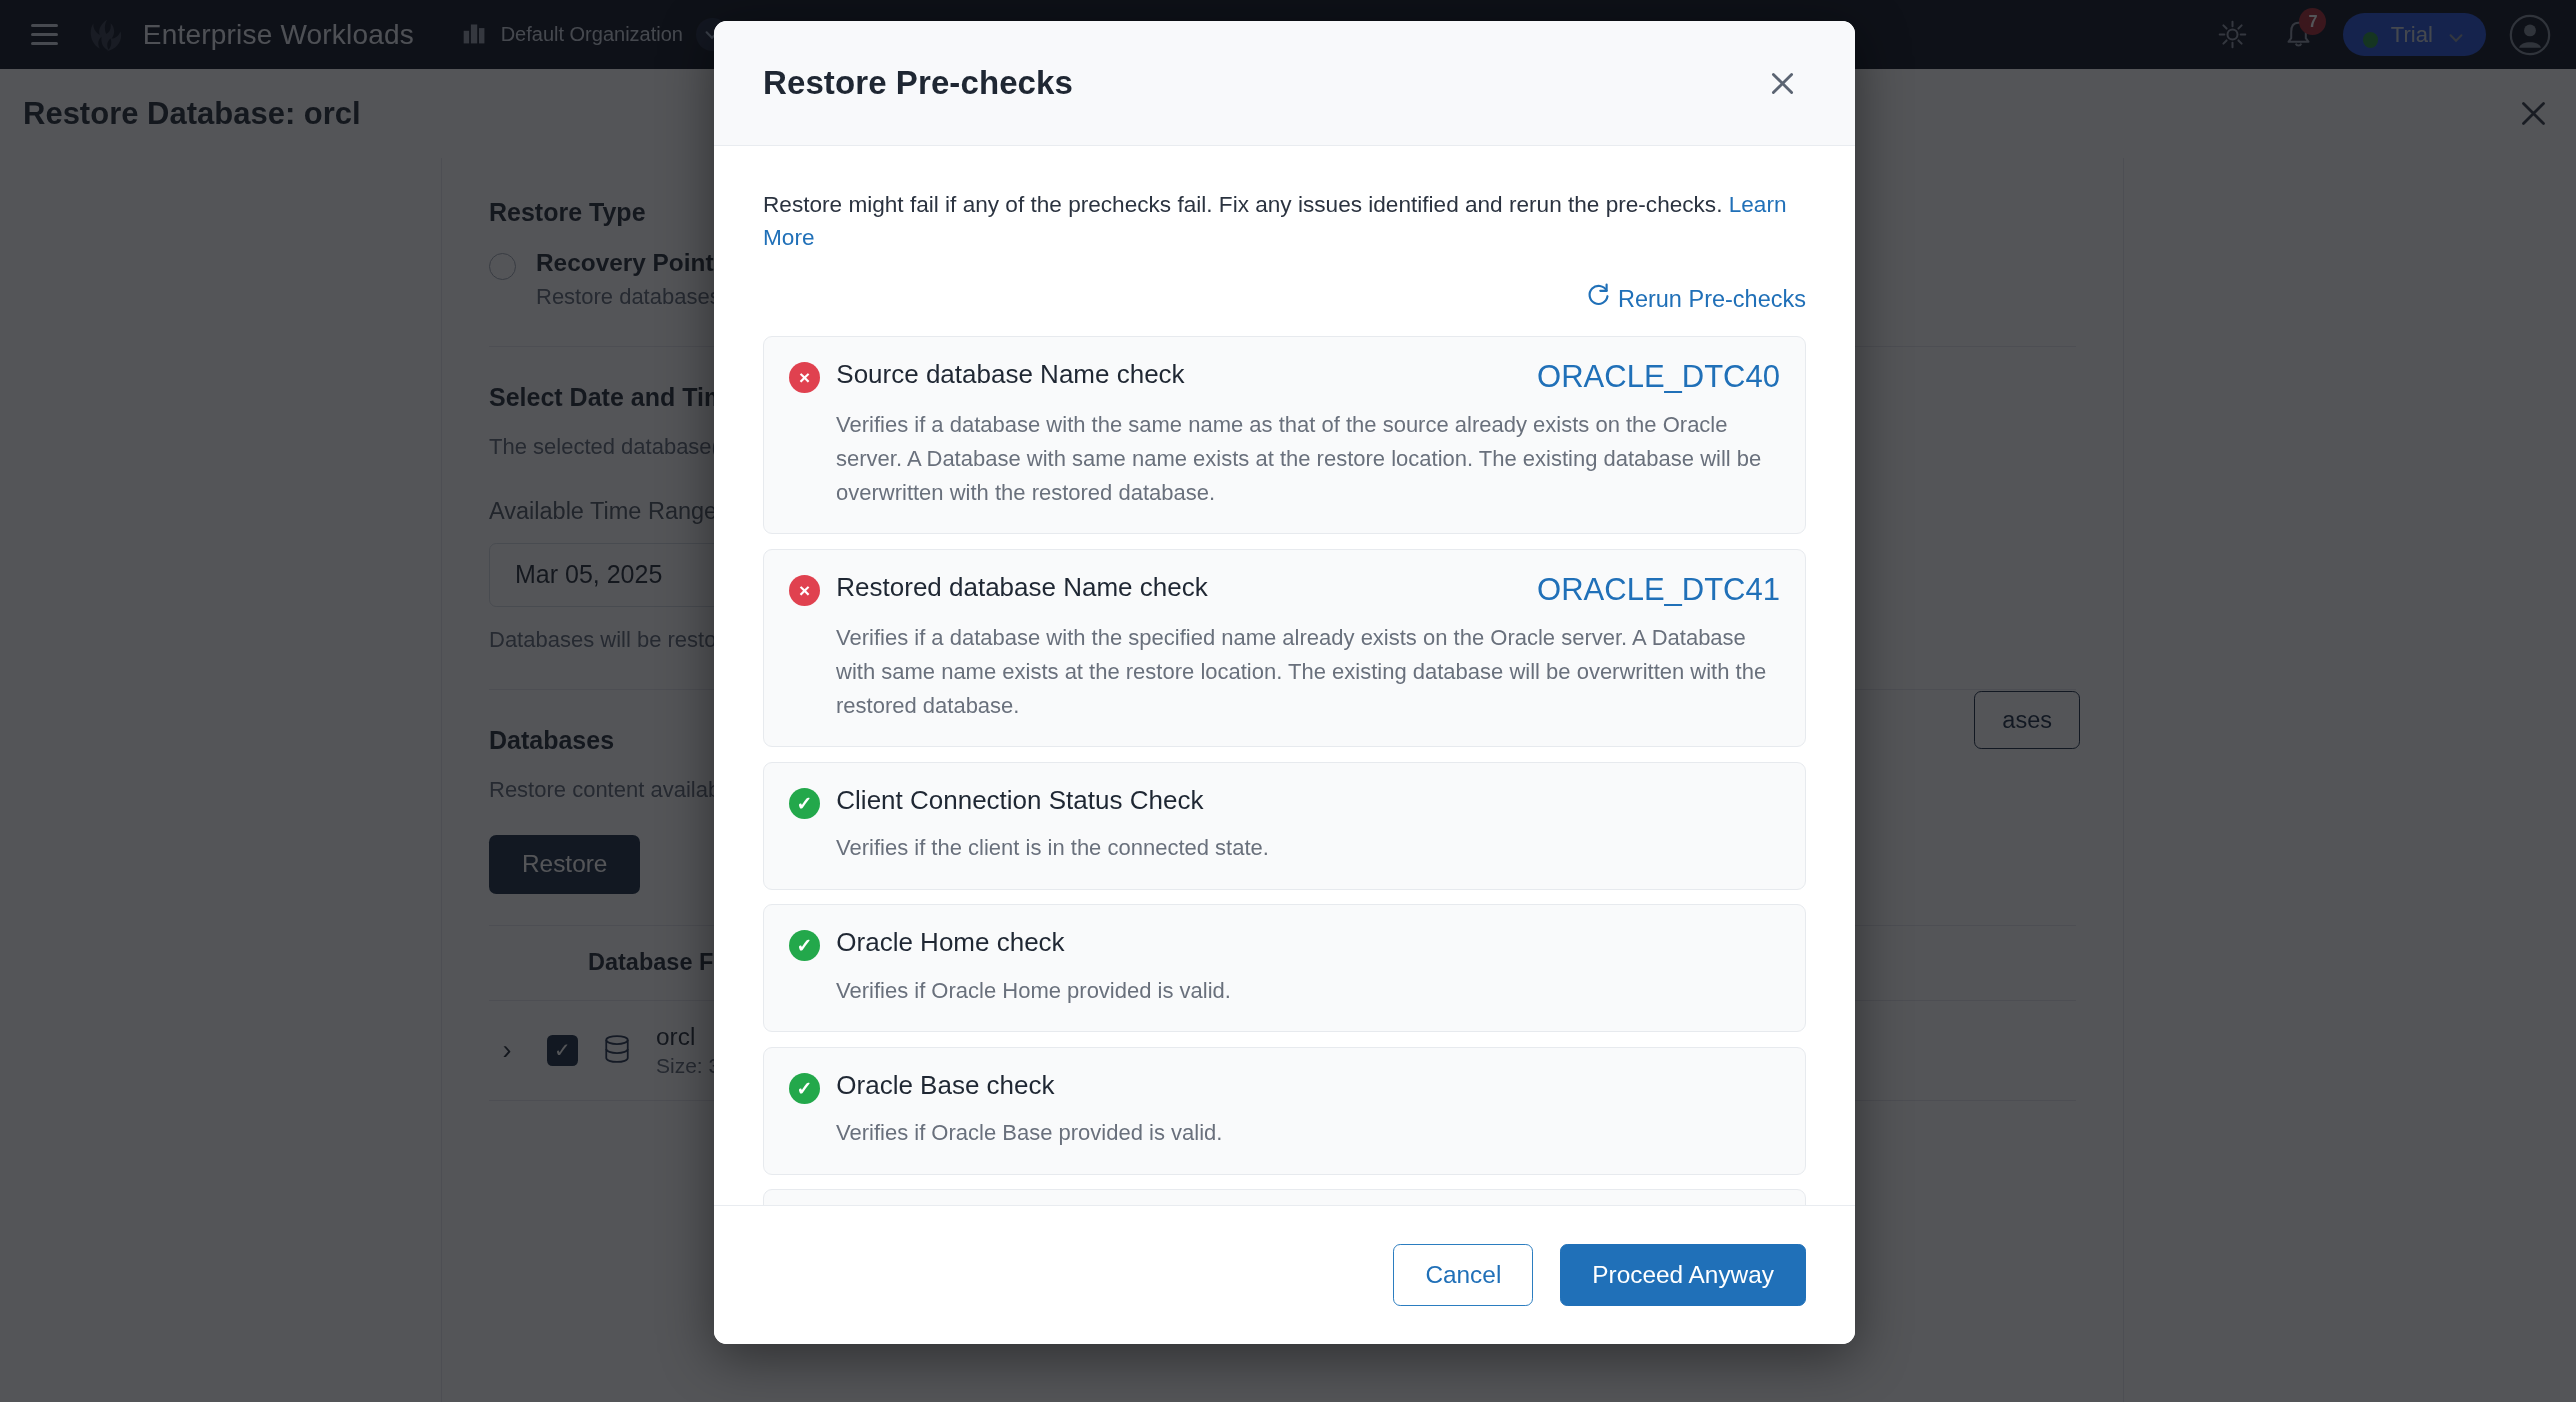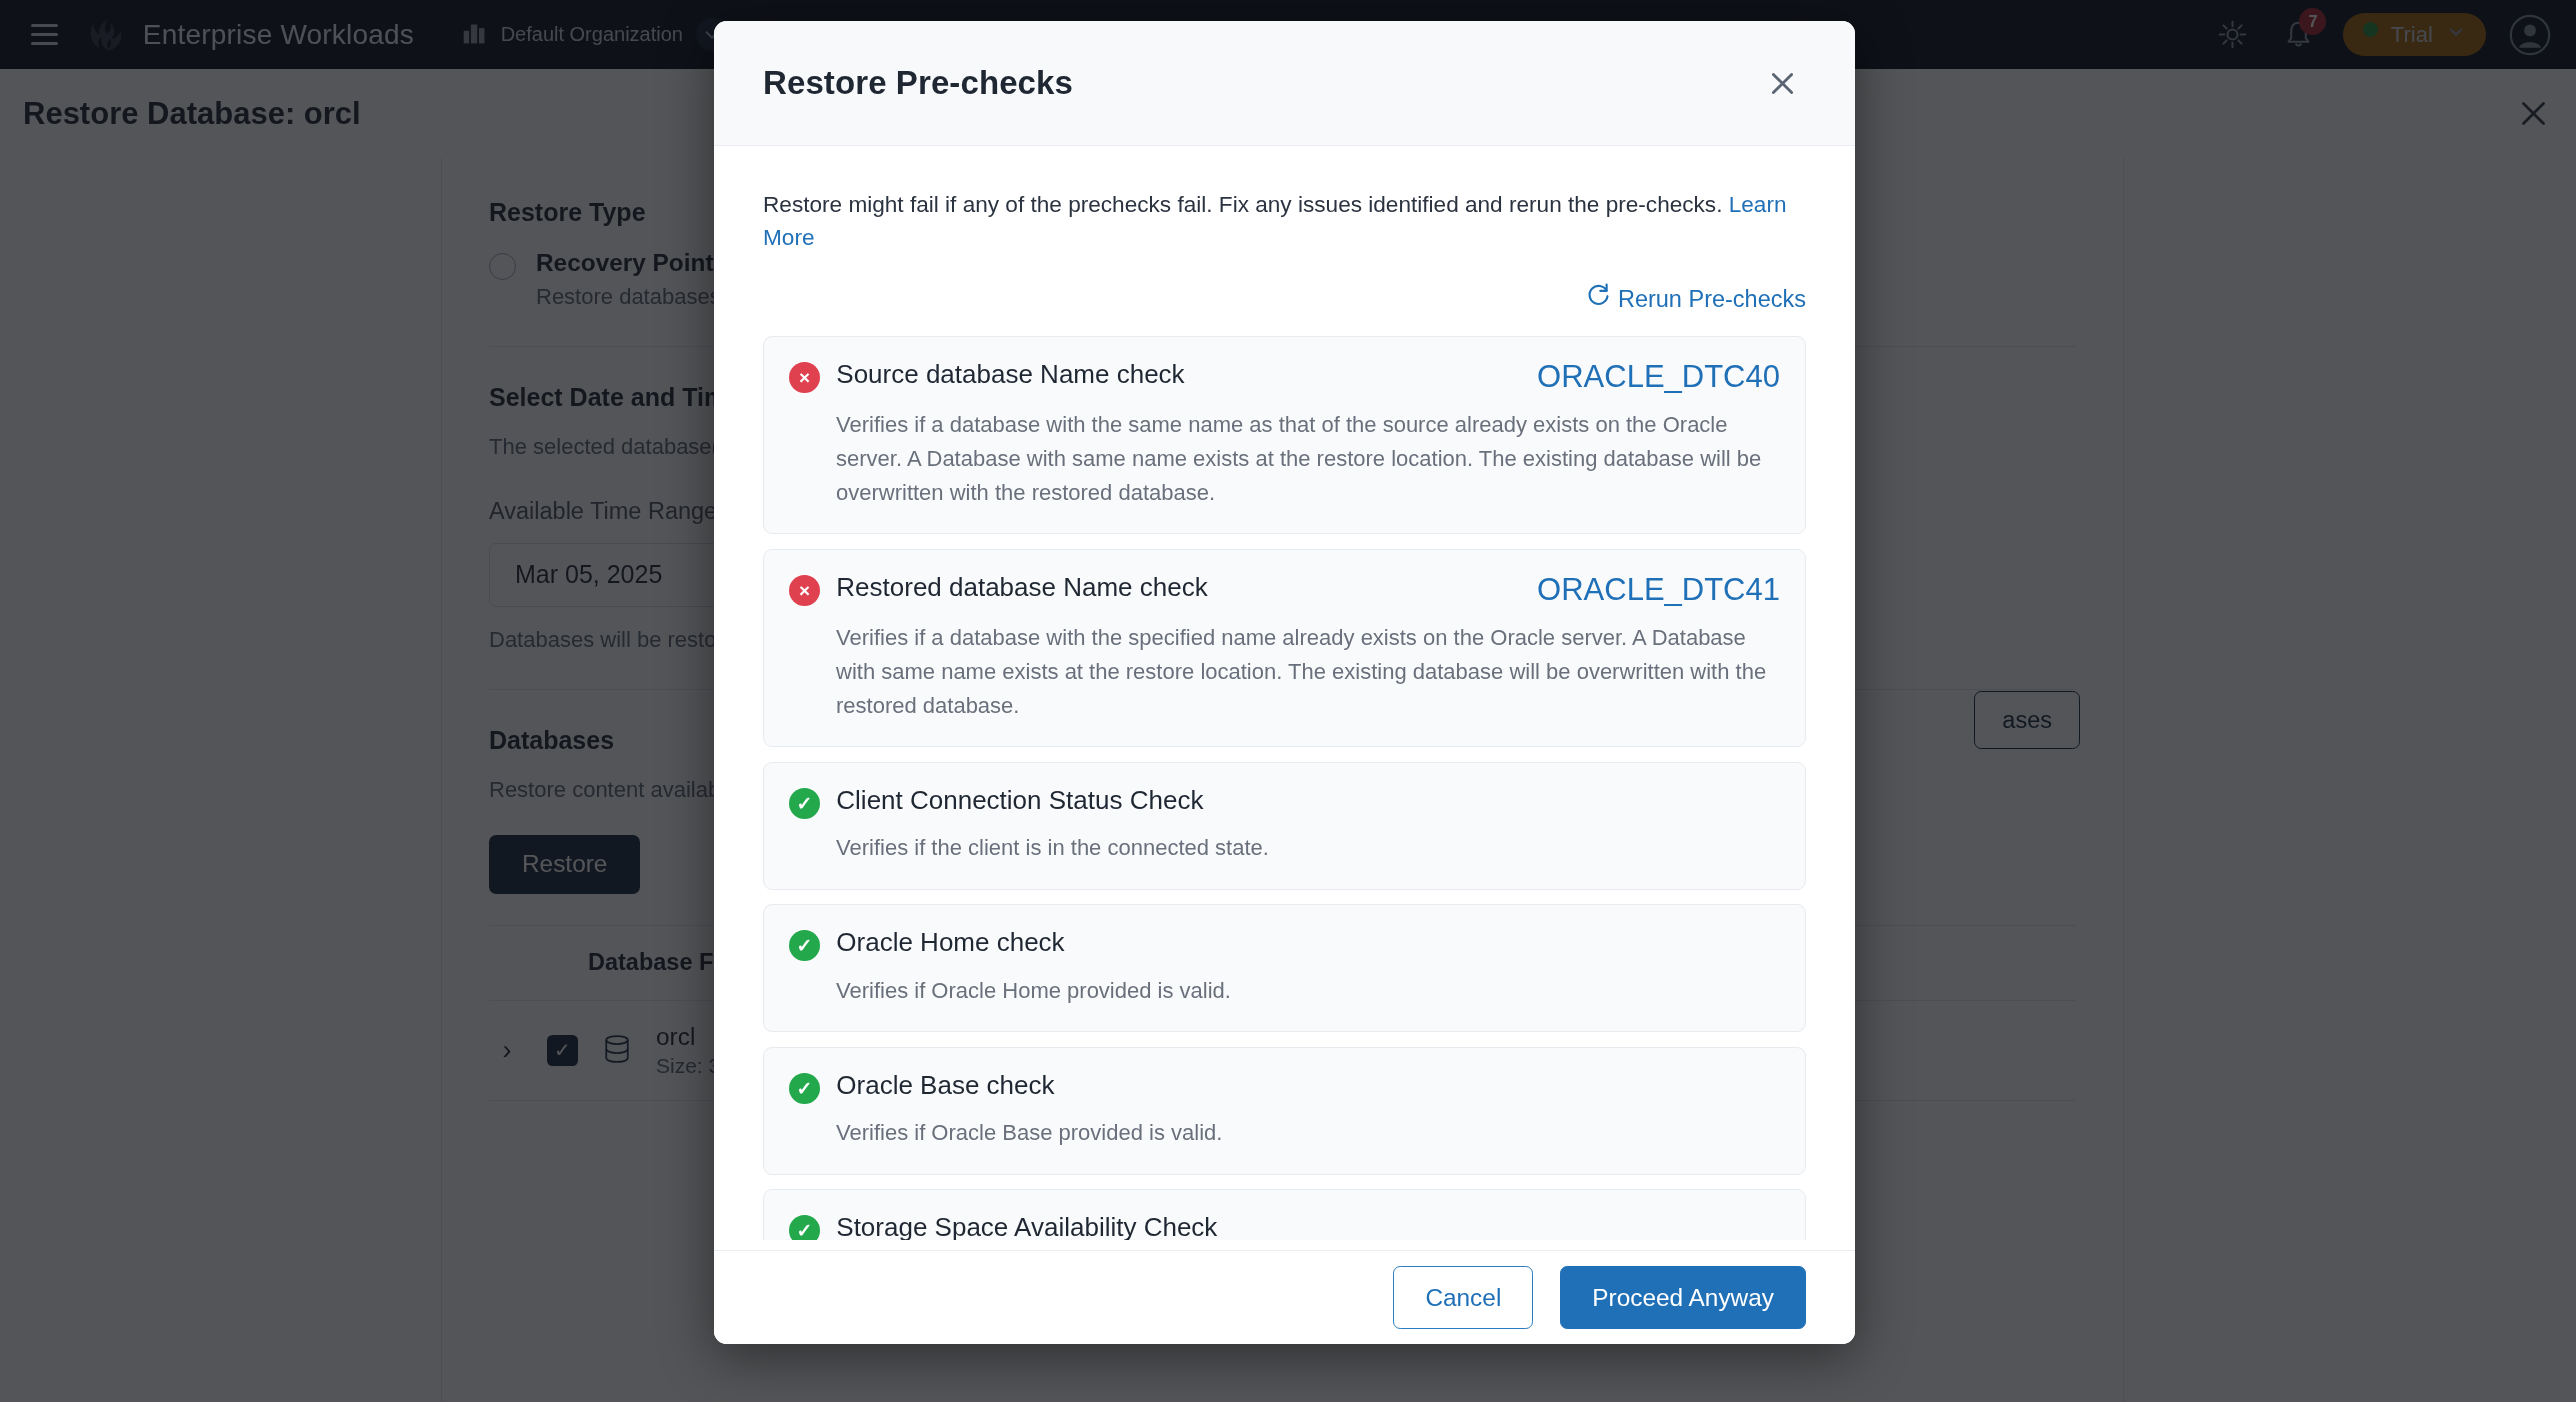--- a/index.html
+++ b/index.html
@@ -95,22 +95,22 @@
     min-width: 27px; height: 27px;
     border-radius: 13.6px;
     background: #a4222b;
     color: #fff;
     font-size: 16.3px;
     display: flex; align-items: center; justify-content: center;
     padding: 0 6.3px;
     font-weight: 600;
   }
   .trial-pill {
-    display: flex; align-items: flex-start; gap: 12.7px;
-    background: #a16207;
+    display: flex; align-items: flex-end; gap: 12.7px;
+    background: #1d4ed8;
     border-radius: 22px;
     padding: 8.1px 20px;
     cursor: pointer;
   }
   .trial-dot {
     width: 15.4px; height: 15.4px; border-radius: 50%;
     background: #1f8c3c;
   }
   .trial-label { font-size: 22px; color: #c9d1dc; }
 
@@ -307,21 +307,21 @@
   }
   .check-desc {
     margin-top: 12.7px;
     padding-left: 47px;
     font-size: 22px;
     color: #69707c;
     line-height: 1.55;
   }
   #modal-footer {
     flex: none;
-    height: 94px;
+    height: 139px;
     border-top: 0.9px solid #e9ecf0;
     background: #fff;
     display: flex; align-items: center; justify-content: flex-end;
     gap: 27px;
     padding: 0 49px;
   }
   .btn {
     font-size: 24.4px;
     border-radius: 7.2px;
     padding: 16.3px 31px;

